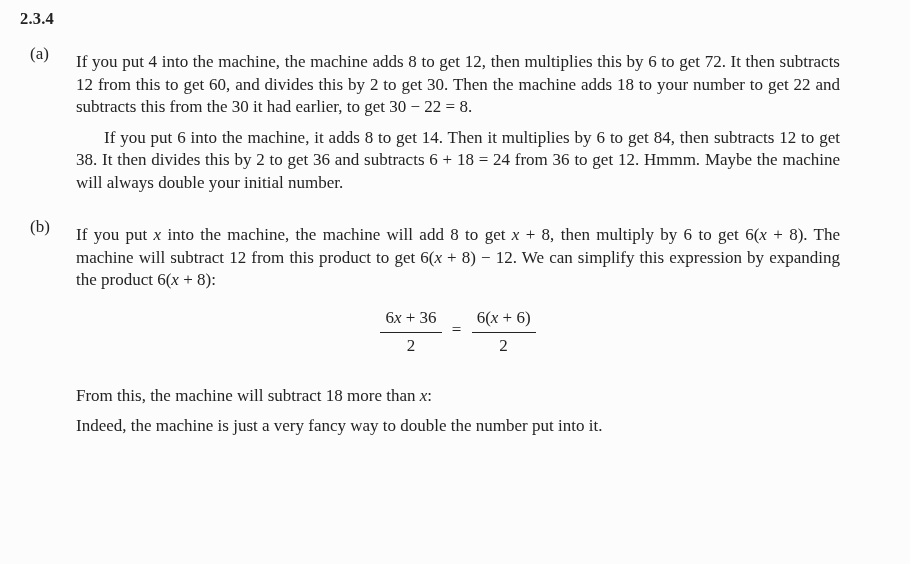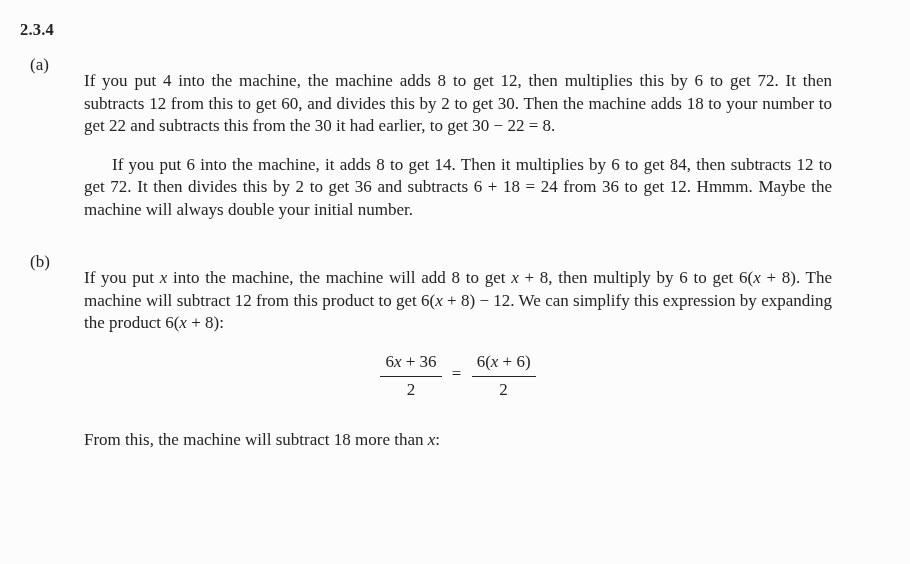--- a/index.html
+++ b/index.html
@@ -9,21 +9,21 @@
     height: 564px;
     background: #fcfcfc;
     color: #232323;
     font-family: "Liberation Serif", "DejaVu Serif", serif;
     font-size: 17px;
     overflow: hidden;
   }
   .page {
     width: 862px;
     height: 564px;
-    padding: 20px 14px 0 20px;
+    padding: 9px 14px 0 20px;
   }
   .problem-number {
     font-weight: bold;
     font-size: 16.5px;
     letter-spacing: 0.2px;
   }
   .part {
     display: flex;
     align-items: flex-start;
     margin-top: 14px;
@@ -31,21 +31,21 @@
   .part-label {
     flex: 0 0 38px;
     margin-left: 10px;
     line-height: 22.5px;
   }
   .part-body {
     flex: 1 1 auto;
     max-width: 828px;
   }
   .para {
-    margin: 16px;
+    margin: 8px;
     line-height: 22.5px;
     text-align: justify;
   }
   .para.follow {
     margin-top: 4px;
     text-indent: 28px;
   }
   i { font-style: italic; }
   .display-eq {
     text-align: center;
@@ -77,21 +77,21 @@
 <body>
 
 <div class="page">
 
   <div class="problem-number">2.3.4</div>
 
   <div class="part">
     <div class="part-label">(a)</div>
     <div class="part-body">
       <p class="para">If you put 4 into the machine, the machine adds 8 to get 12, then multiplies this by 6 to get 72. It then subtracts 12 from this to get 60, and divides this by 2 to get 30. Then the machine adds 18 to your number to get 22 and subtracts this from the 30 it had earlier, to get 30 − 22 = 8.</p>
-      <p class="para follow">If you put 6 into the machine, it adds 8 to get 14. Then it multiplies by 6 to get 84, then subtracts 12 to get 72. It then divides this by 2 to get 36 and subtracts 6 + 18 = 24 from 36 to get 12. Hmmm. Maybe the machine will always double your initial number.</p>
+      <p class="para follow">If you put 6 into the machine, it adds 8 to get 14. Then it multiplies by 6 to get 84, then subtracts 12 to get 38. It then divides this by 2 to get 36 and subtracts 6 + 18 = 24 from 36 to get 12. Hmmm. Maybe the machine will always double your initial number.</p>
     </div>
   </div>
 
   <div class="part">
     <div class="part-label">(b)</div>
     <div class="part-body">
       <p class="para">If you put <i>x</i> into the machine, the machine will add 8 to get <i>x</i> + 8, then multiply by 6 to get 6(<i>x</i> + 8). The machine will subtract 12 from this product to get 6(<i>x</i> + 8) − 12. We can simplify this expression by expanding the product 6(<i>x</i> + 8):</p>
 
 
 
@@ -103,16 +103,17 @@
         <span class="eq-piece">=</span>
         <span class="frac">
           <span class="num">6(<i>x</i> + 6)</span>
           <span class="den">2</span>
         </span>
       </div>
 
       <p class="para">From this, the machine will subtract 18 more than <i>x</i>:</p>
 
 
+      <p class="para">Indeed, the machine is just a very fancy way to double the number put into it.</p>
     </div>
   </div>
 
 </div>
 
 </body></html>

